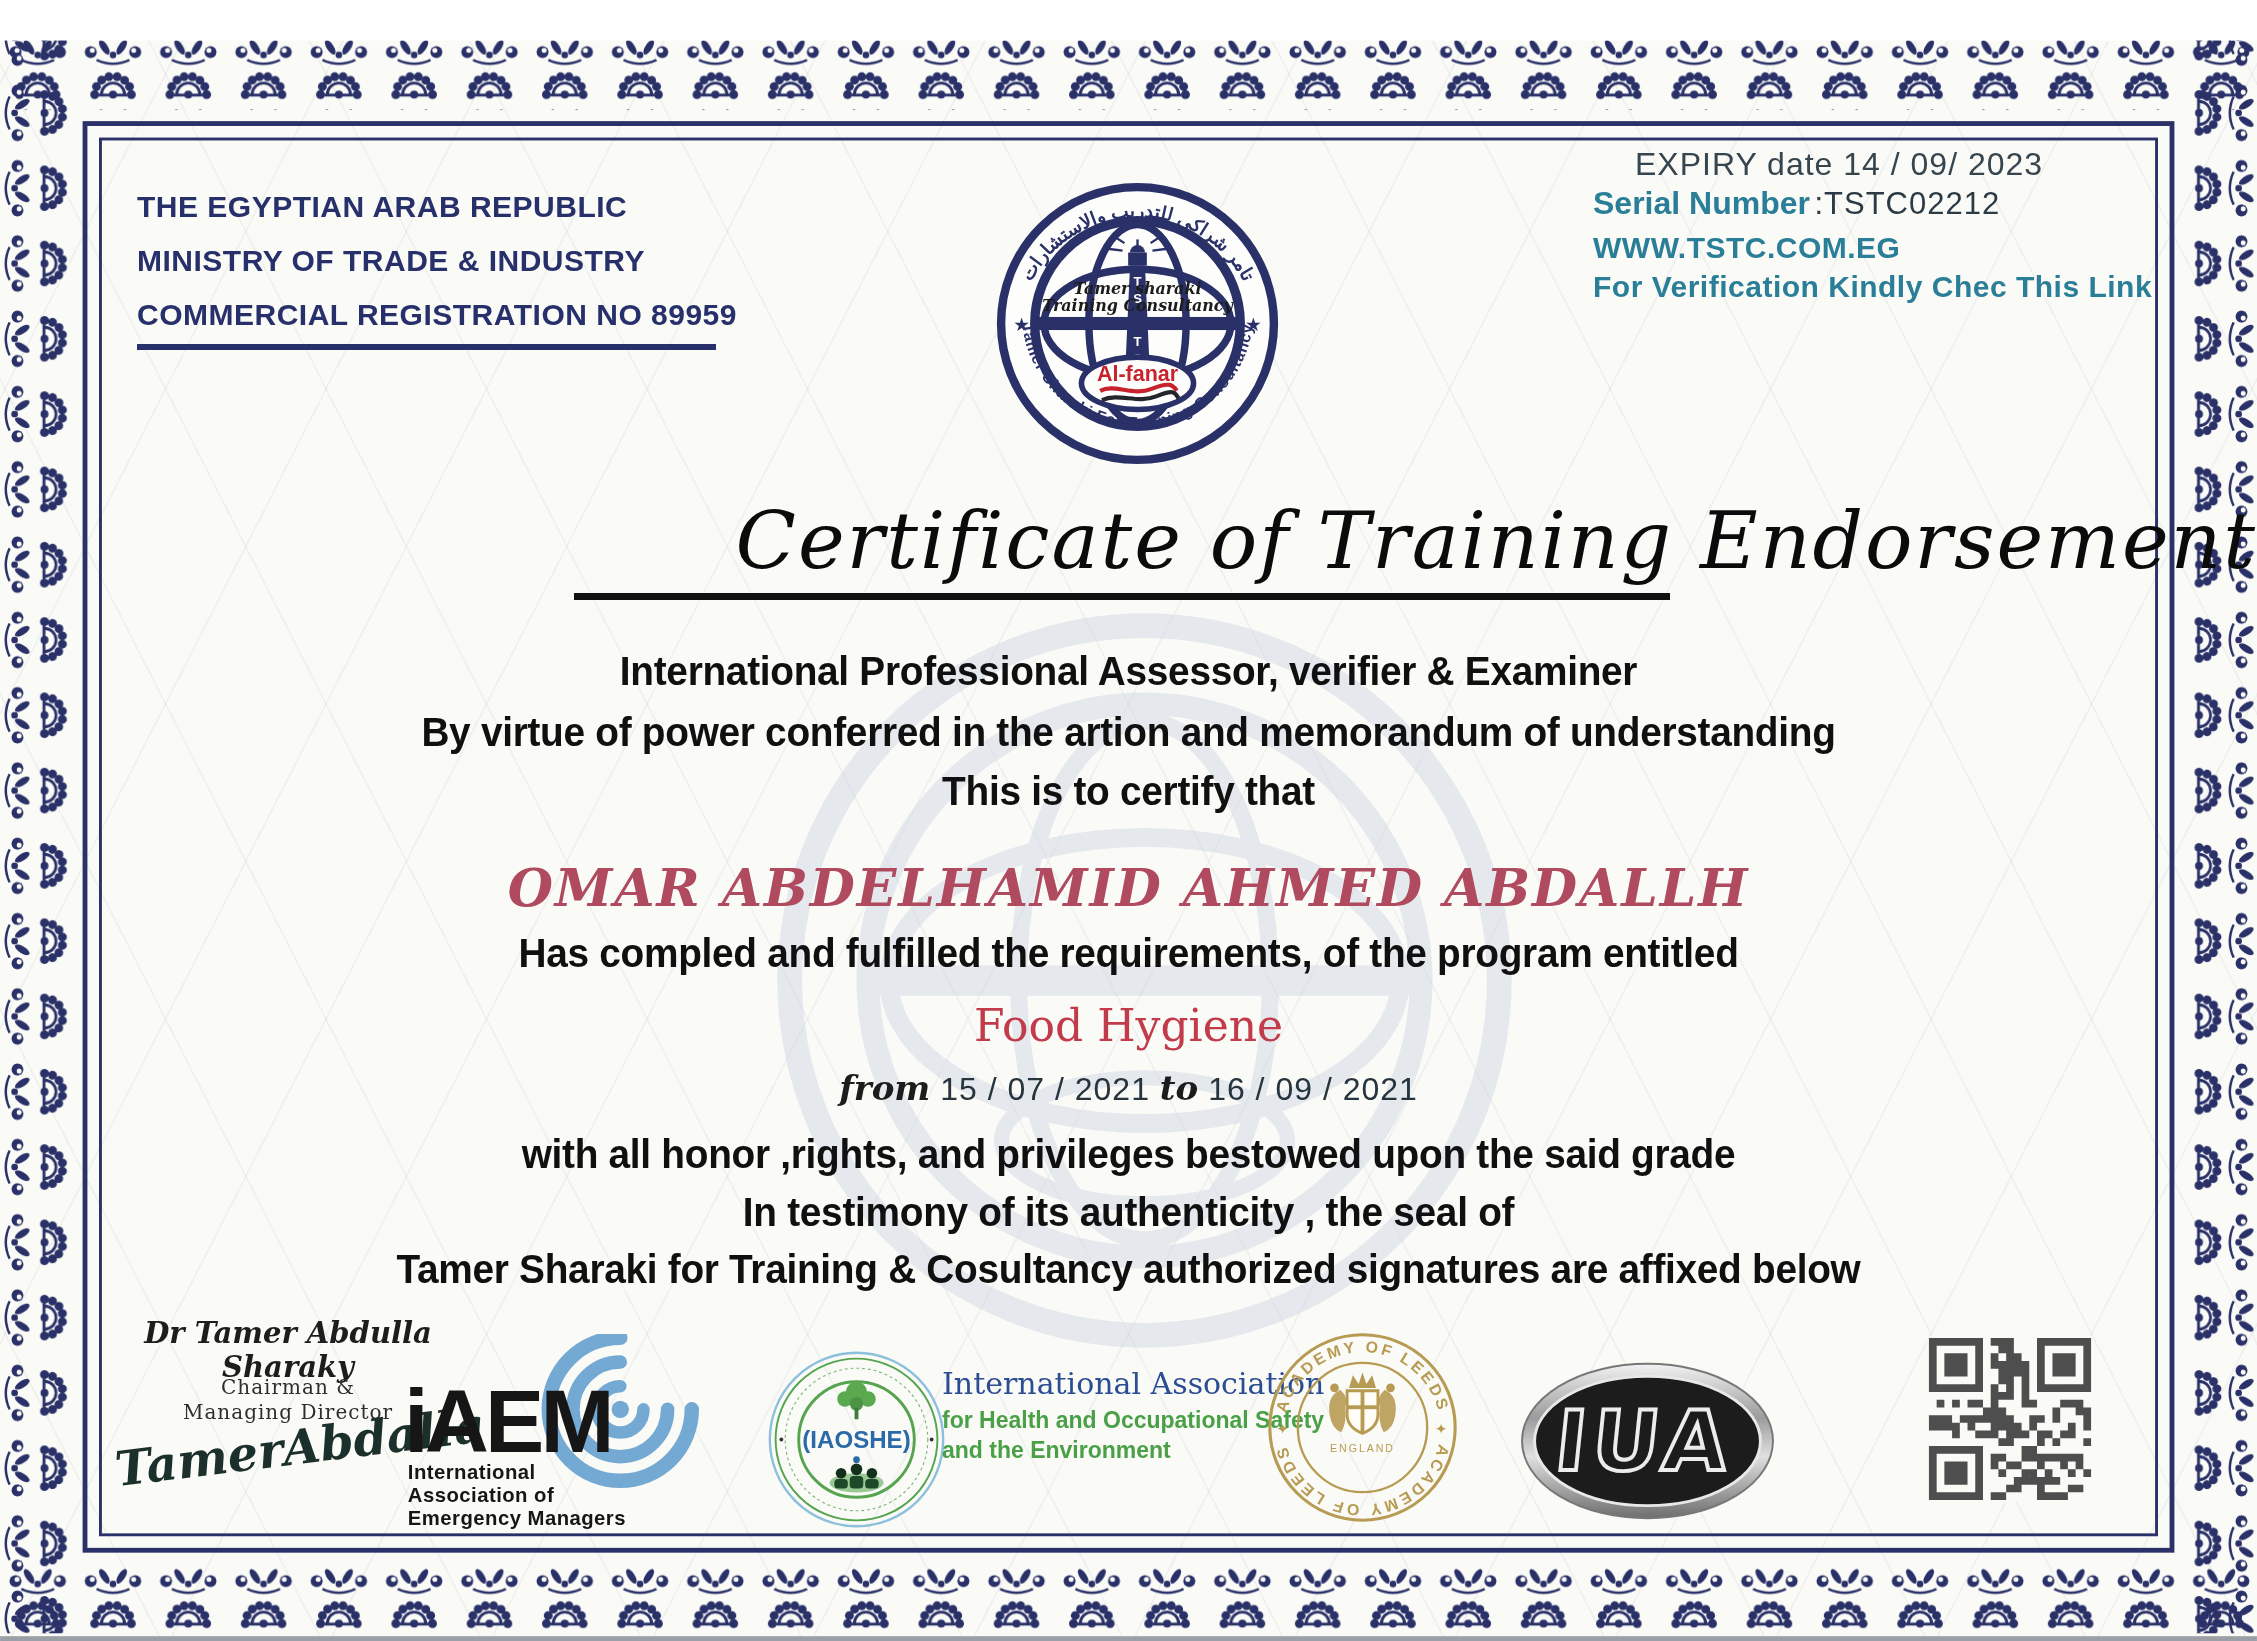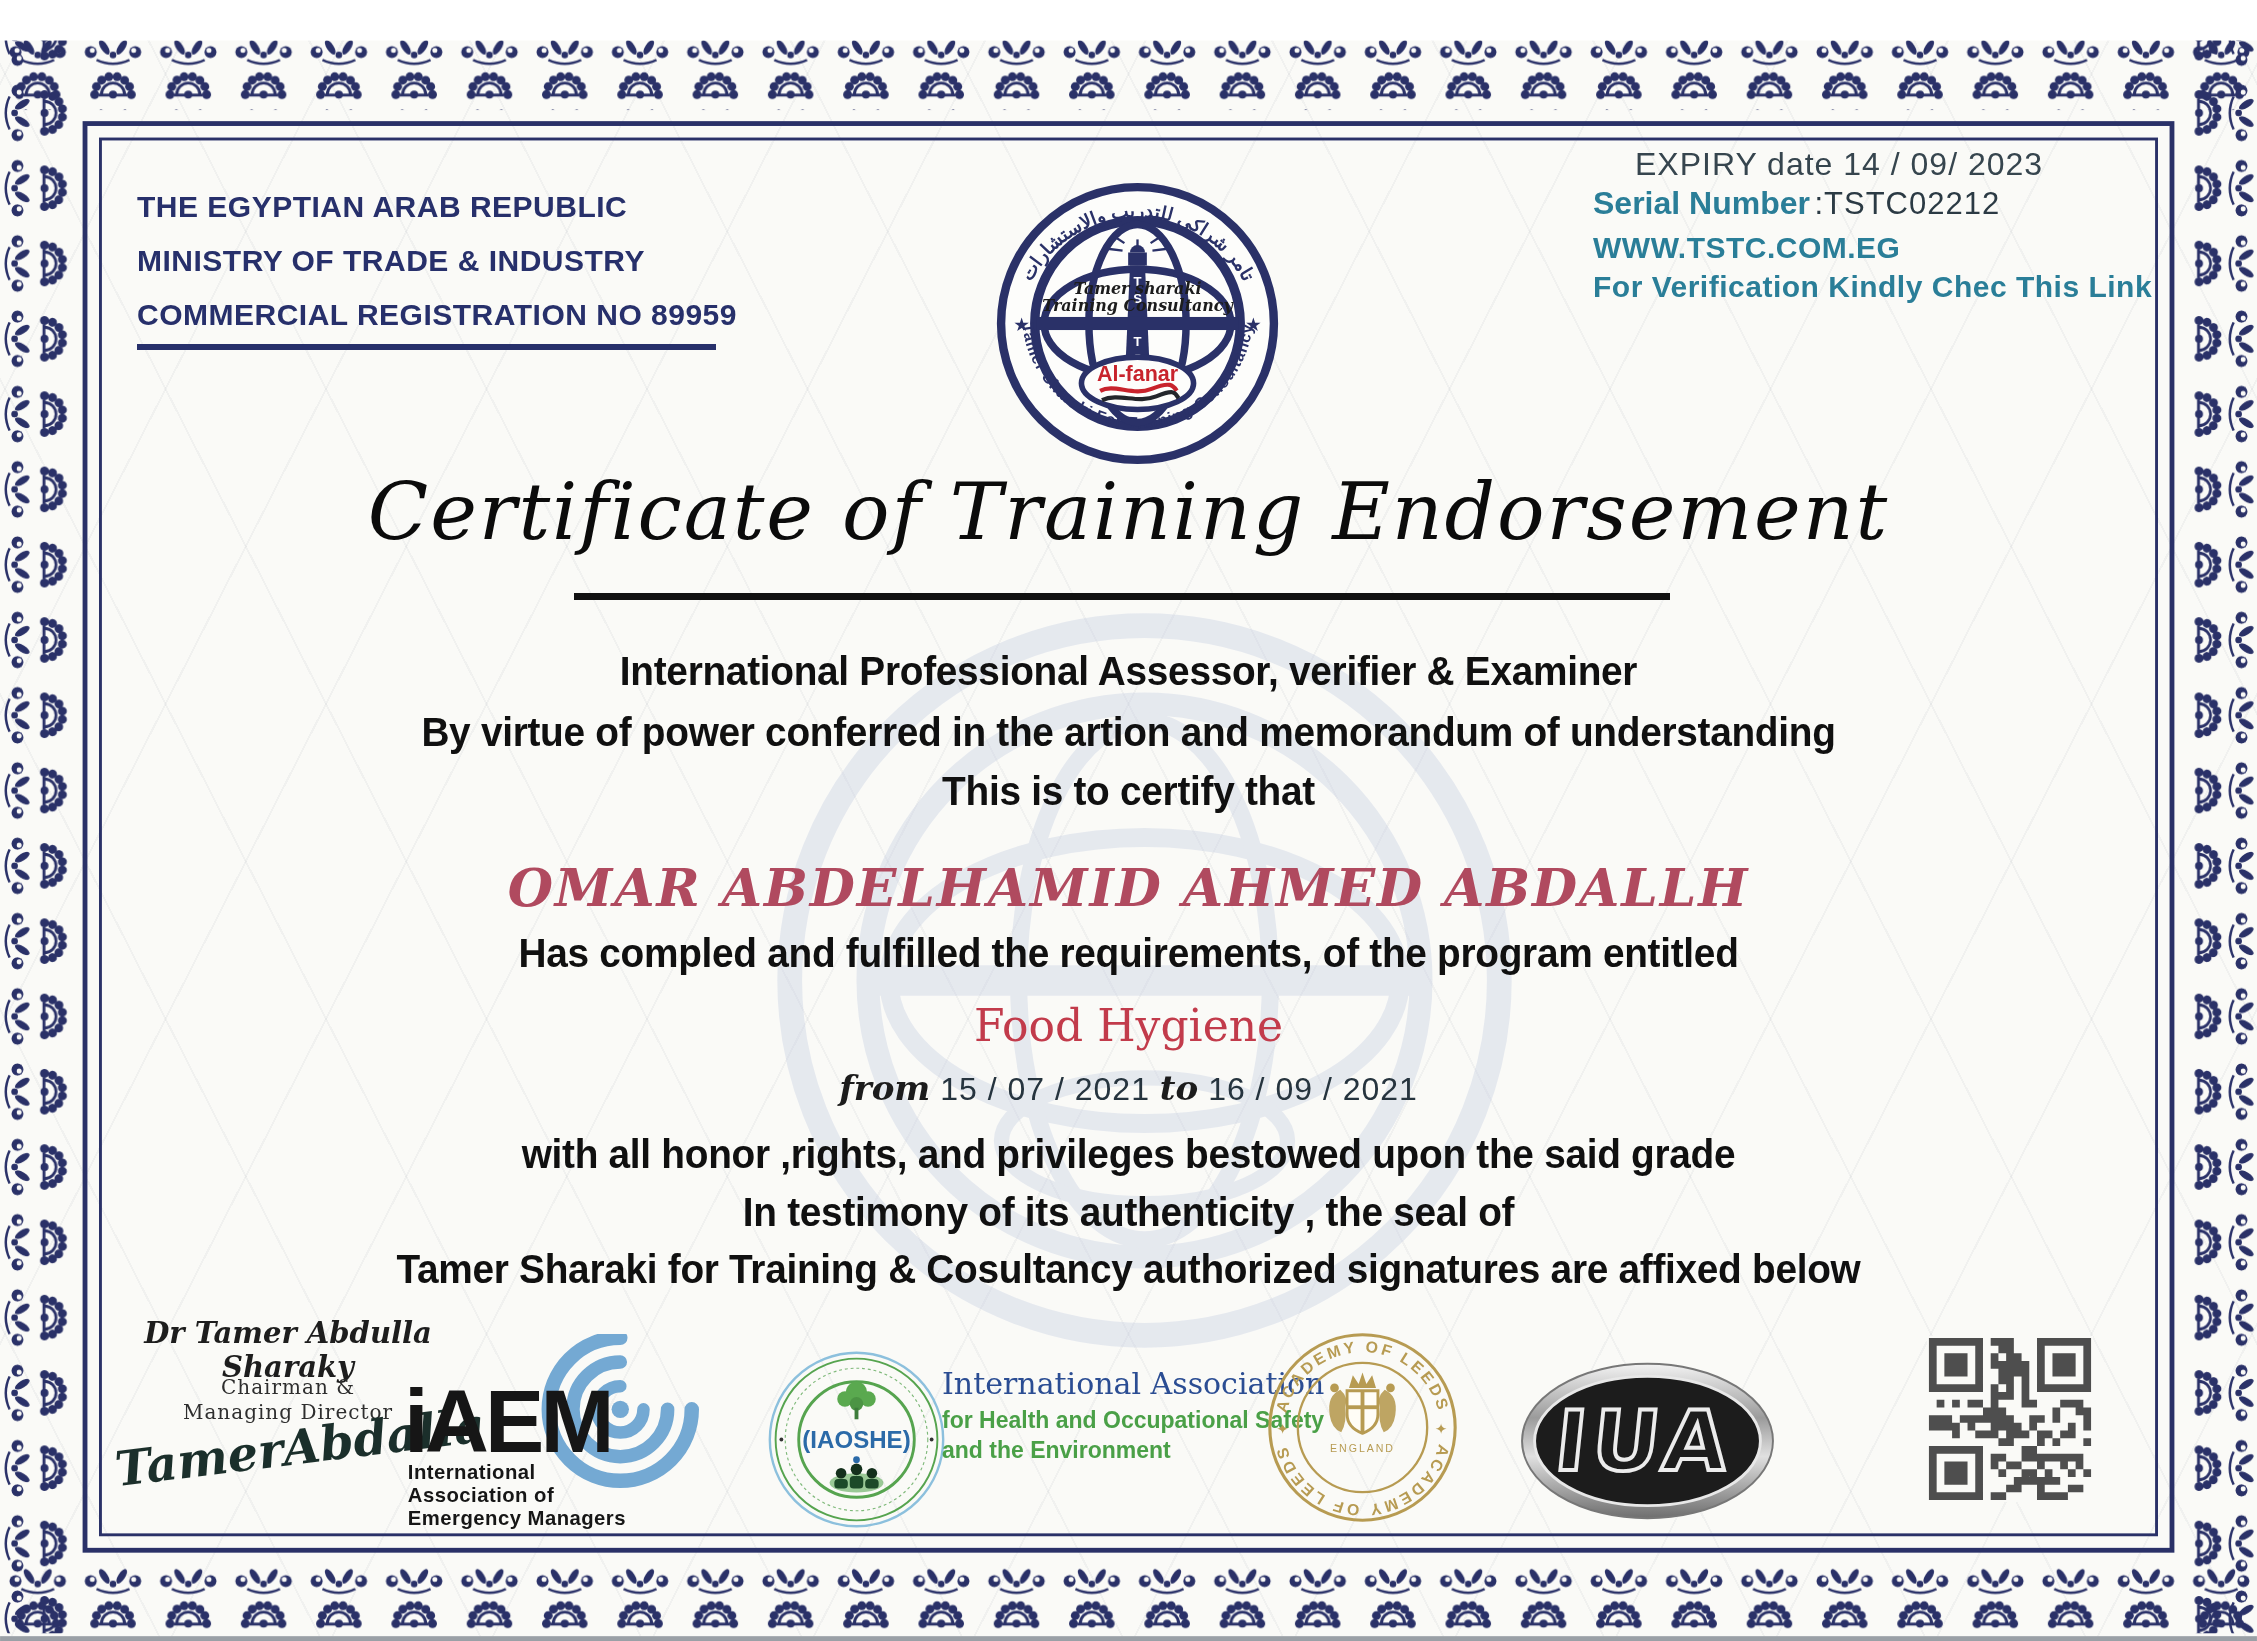--- a/index.html
+++ b/index.html
@@ -14,22 +14,22 @@
   
   .issuer{position:absolute;left:137px;top:180px;color:#27306b;font-weight:700;
           font-size:30px;letter-spacing:0.5px;line-height:54px;white-space:nowrap;}
   .issuer-rule{position:absolute;left:137px;top:344px;width:579px;height:5.8px;background:#27306b;}
   .meta{position:absolute;left:1593px;top:145px;line-height:39px;white-space:nowrap;}
   .expiry{color:#36454e;font-size:32px;font-weight:400;padding-left:42px;letter-spacing:1px;}
   .serial-label{color:#2a7e98;font-size:32px;font-weight:700;}
   .serial-value{color:#2b3a44;font-size:31px;font-weight:400;letter-spacing:1px;}
   .teal{color:#2a7e98;font-size:30px;font-weight:700;letter-spacing:0.5px;}
   
-  .title{top:466px;font-family:"DejaVu Serif",serif;font-style:italic;font-size:79px;
-         color:#0b0b0b;letter-spacing:1.9px;}
+  .title{top:495px;font-family:"DejaVu Serif",serif;font-style:italic;font-size:79px;
+         color:#0b0b0b;letter-spacing:1.9px;text-align:right;}
   .title-rule{position:absolute;left:574px;top:593px;width:1096px;height:6.8px;background:#111;}
   .bold-line{font-weight:700;color:#101010;font-size:40px;letter-spacing:-0.3px;transform:scaleX(.97);}
   .recipient{top:857px;font-family:"DejaVu Serif",serif;font-style:italic;font-weight:700;
              font-size:52px;color:#b04a5f;letter-spacing:1.9px;}
   .program{top:1000px;font-family:"DejaVu Serif",serif;font-size:44px;color:#c23b4b;}
   .dates{top:1068px;font-size:32px;color:#26343e;letter-spacing:1px;}
   .dates .lbl{font-family:"DejaVu Serif",serif;font-style:italic;font-weight:700;
               font-size:34px;color:#1c1c1c;letter-spacing:0;}
   
   .sig-name{position:absolute;left:114px;top:1316px;width:348px;text-align:center;

